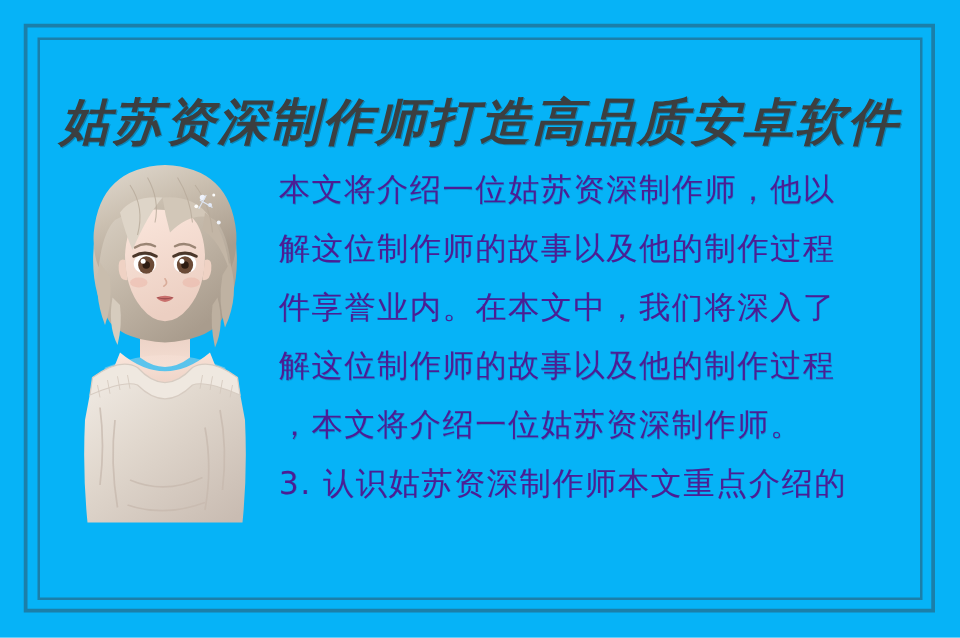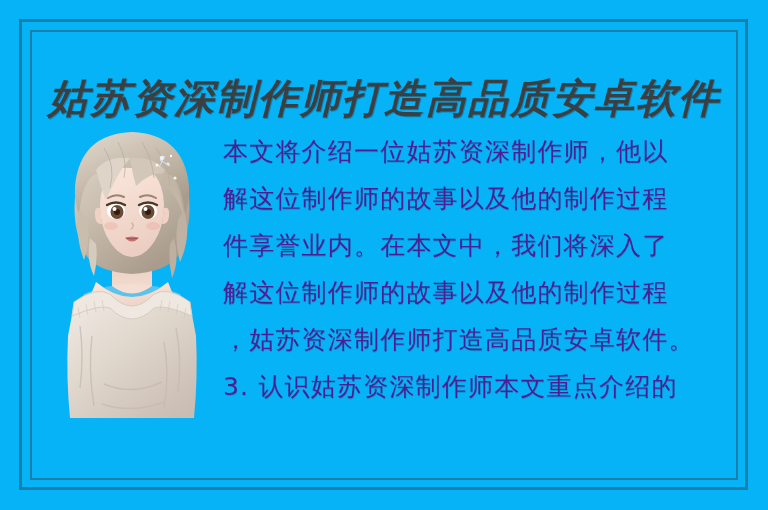--- a/index.html
+++ b/index.html
@@ -214,17 +214,17 @@
     </svg>
   </div>
 
   <div class="title">姑苏资深制作师打造高品质安卓软件</div>
 
   <div class="body-copy">
     <div class="body-line">本文将介绍一位姑苏资深制作师，他以</div>
     <div class="body-line">解这位制作师的故事以及他的制作过程</div>
     <div class="body-line">件享誉业内。在本文中，我们将深入了</div>
     <div class="body-line">解这位制作师的故事以及他的制作过程</div>
-    <div class="body-line">，姑苏资深制作师打造高品质安卓软件。</div>
+    <div class="body-line">，本文将介绍一位姑苏资深制作师。</div>
     <div class="body-line">3. 认识姑苏资深制作师本文重点介绍的</div>
   </div>
 
 </div>
 
 </body></html>

